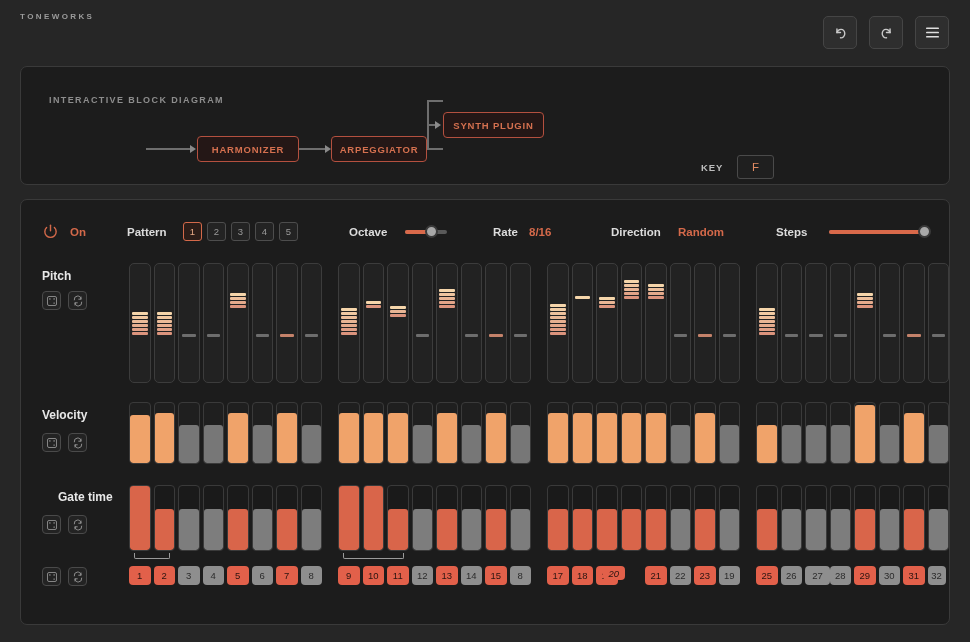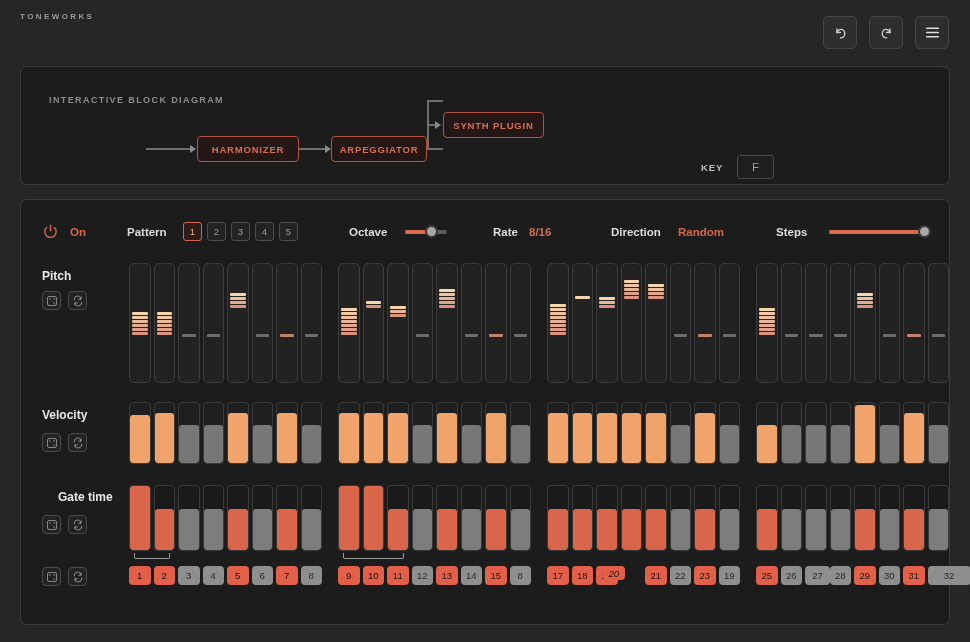--- a/index.html
+++ b/index.html
@@ -735,16 +735,16 @@
     <div class="cell step-btn on" style="left: 903px; top: 566px; width: 21.5px; height: 19px;">31</div>
     <div class="cell pitch-slot" style="left: 927.5px; top: 263px; width: 21.5px; height: 120px;">
       <div class="pitch-rest" style="top: 70px;"></div>
     </div>
     <div class="cell vel-slot" style="left: 927.5px; top: 402px; width: 21.5px; height: 62px;">
       <div class="vel-fill" style="height: 38.44px; background: rgb(119, 119, 119);"></div>
     </div>
     <div class="cell gate-slot" style="left: 927.5px; top: 485px; width: 21.5px; height: 66px;">
       <div class="gate-fill" style="height: 40.92px; background: rgb(125, 125, 125);"></div>
     </div>
-    <div class="cell step-btn off" style="left: 927.5px; top: 566px; width: 43px; height: 19px;">32</div>
+    <div class="cell step-btn off" style="left: 927.5px; top: 566px; width: 18px; height: 19px;">32</div>
     <div class="cell tie" style="left: 134px; top: 553px; width: 36px;"></div>
     <div class="cell tie" style="left: 343px; top: 553px; width: 60.5px;"></div>
   </div>
 
 </body></html>

